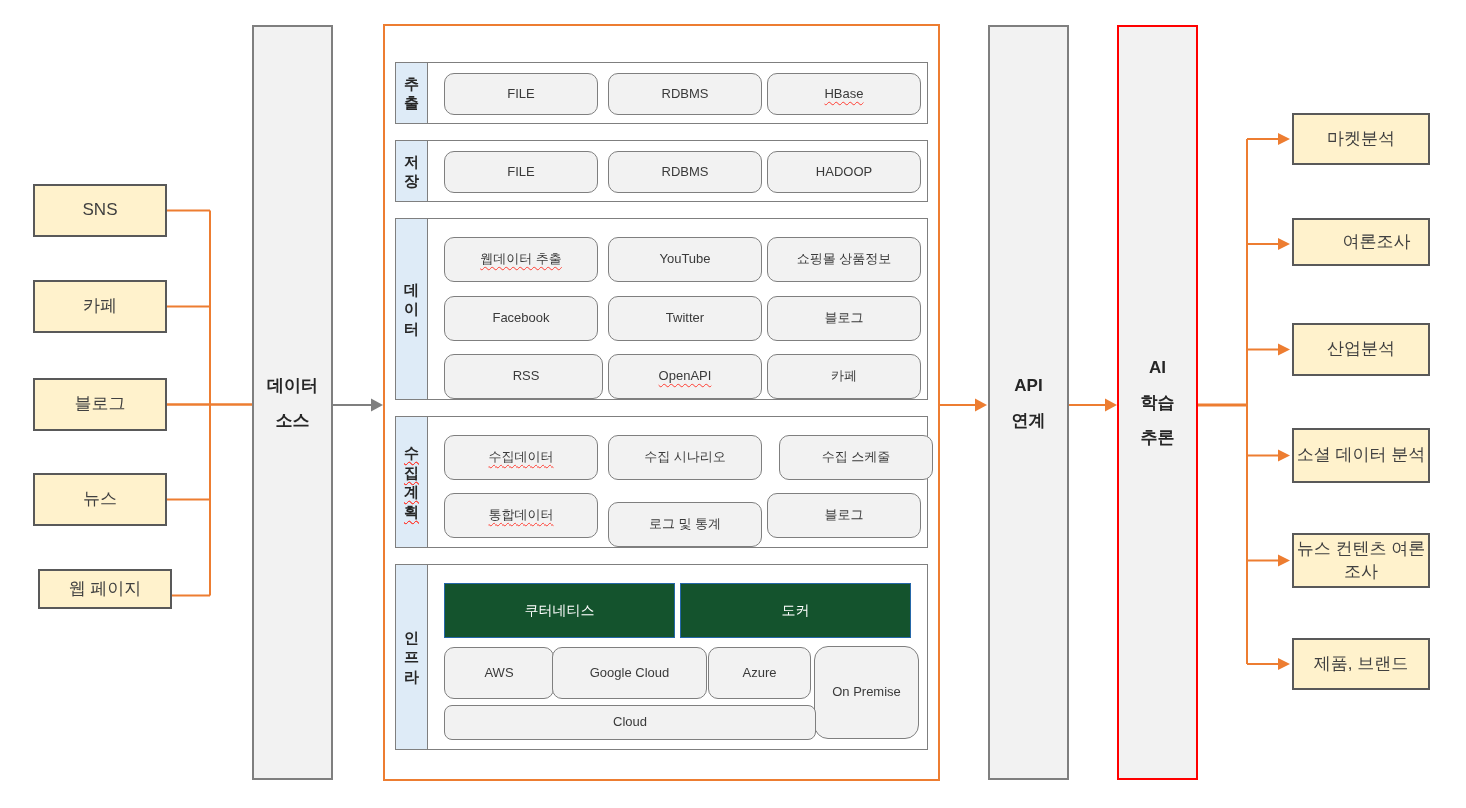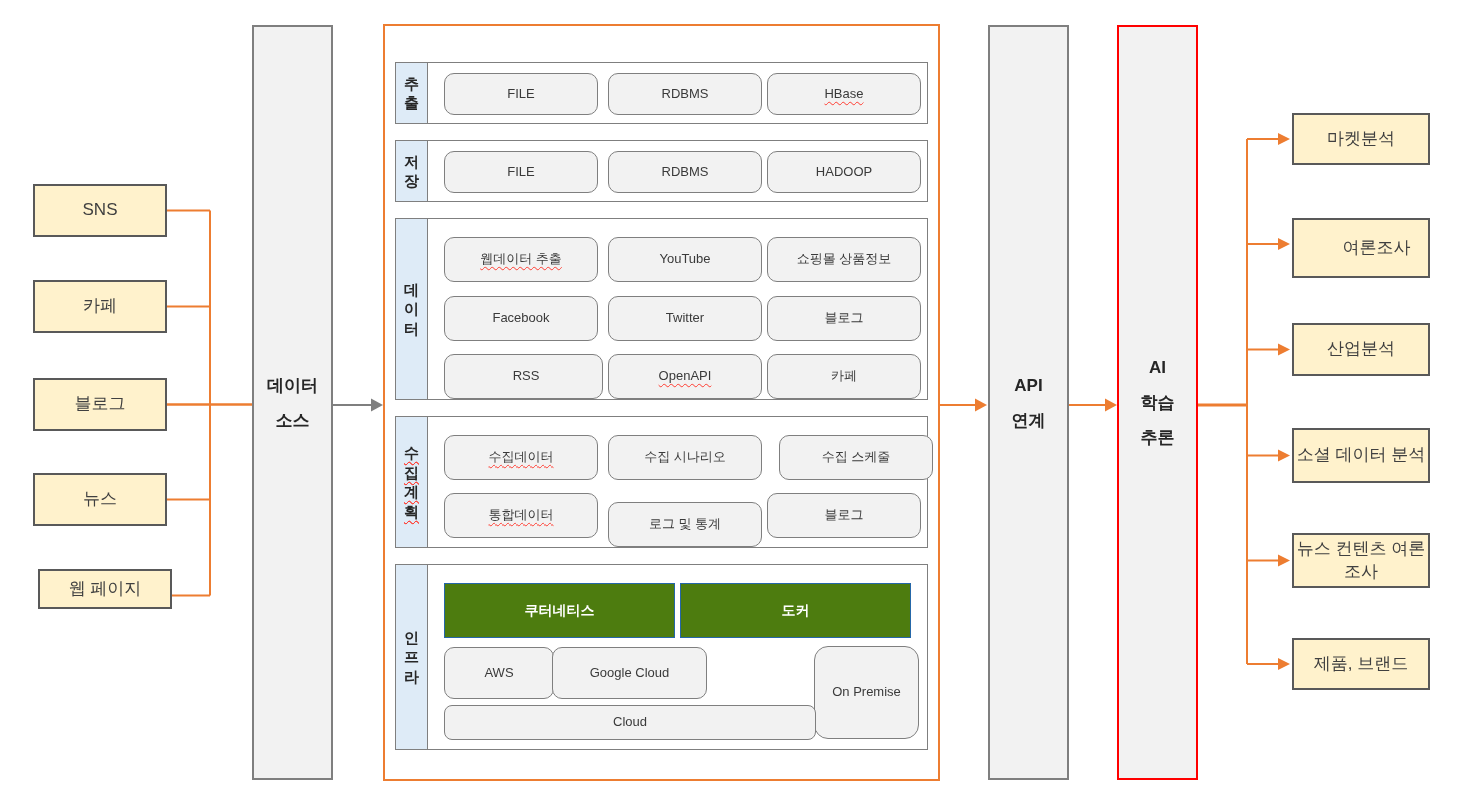--- a/index.html
+++ b/index.html
@@ -40,23 +40,23 @@
     font-size:13px;color:#3a3a3a;text-align:center;line-height:1.25;padding:0 4px;
   }
   .squig, .squig span{
     text-decoration:underline;
     text-decoration-style:wavy;
     text-decoration-color:#ff3b30;
     text-decoration-thickness:1px;
     text-underline-offset:3px;
   }
   .bluebox{
-    position:absolute;background:#4d7c0f;border:1.5px solid #2567A8;
+    position:absolute;background:#14532d;border:1.5px solid #2567A8;
     display:flex;align-items:center;justify-content:center;
-    color:#ffffff;font-size:14px;font-weight:bold;
+    color:#ffffff;font-size:14px;
   }
   .roundbig{border-radius:14px;}
 </style>
 </head>
 <body>
 
 <div class="canvas">
 
   <svg class="wires">
     <g stroke="#ED7D31" stroke-width="2" fill="none">
@@ -161,35 +161,36 @@
   <div class="node prow" style="left:395px;top:564px;width:533px;height:186px;">
     <div class="plabel vlabel">
         <span>인</span>
         <span>프</span>
         <span>라</span>
       </div>
     <div class="bluebox" style="left:48px;top:18px;width:229px;height:53px;">쿠터네티스</div>
     <div class="bluebox" style="left:284px;top:18px;width:229px;height:53px;">도커</div>
     <div class="ibox" style="left:48px;top:82px;width:100px;height:50px;">AWS</div>
     <div class="ibox" style="left:156px;top:82px;width:145px;height:50px;">Google Cloud</div>
+    <div class="ibox" style="left:312px;top:82px;width:93px;height:50px;">Azure</div>
     <div class="ibox roundbig" style="left:418px;top:81px;width:95px;height:91px;">On Premise</div>
     <div class="ibox" style="left:48px;top:140px;width:362px;height:33px;border-radius:8px;">Cloud</div>
   </div>
 
   <div class="node col" style="left:988px;top:25px;width:81px;height:755px;">
     <div>API</div>
     <div>연계</div>
   </div>
 
   <div class="node col ai-col" style="left:1117px;top:25px;width:81px;height:755px;">
     <div>AI</div>
     <div>학습</div>
     <div>추론</div>
   </div>
 
   <div class="node ybox" style="left:1292px;top:113px;width:138px;height:52px;">마켓분석</div>
-  <div class="node ybox" style="left:1292px;top:218px;width:138px;height:60px;padding-left:31px;">여론조사</div>
+  <div class="node ybox" style="left:1292px;top:218px;width:138px;height:48px;padding-left:31px;">여론조사</div>
   <div class="node ybox" style="left:1292px;top:323px;width:138px;height:53px;">산업분석</div>
   <div class="node ybox" style="left:1292px;top:428px;width:138px;height:55px;">소셜 데이터 분석</div>
   <div class="node ybox" style="left:1292px;top:533px;width:138px;height:55px;">뉴스 컨텐츠 여론조사</div>
   <div class="node ybox" style="left:1292px;top:638px;width:138px;height:52px;">제품, 브랜드</div>
 
 </div>
 
 </body></html>

